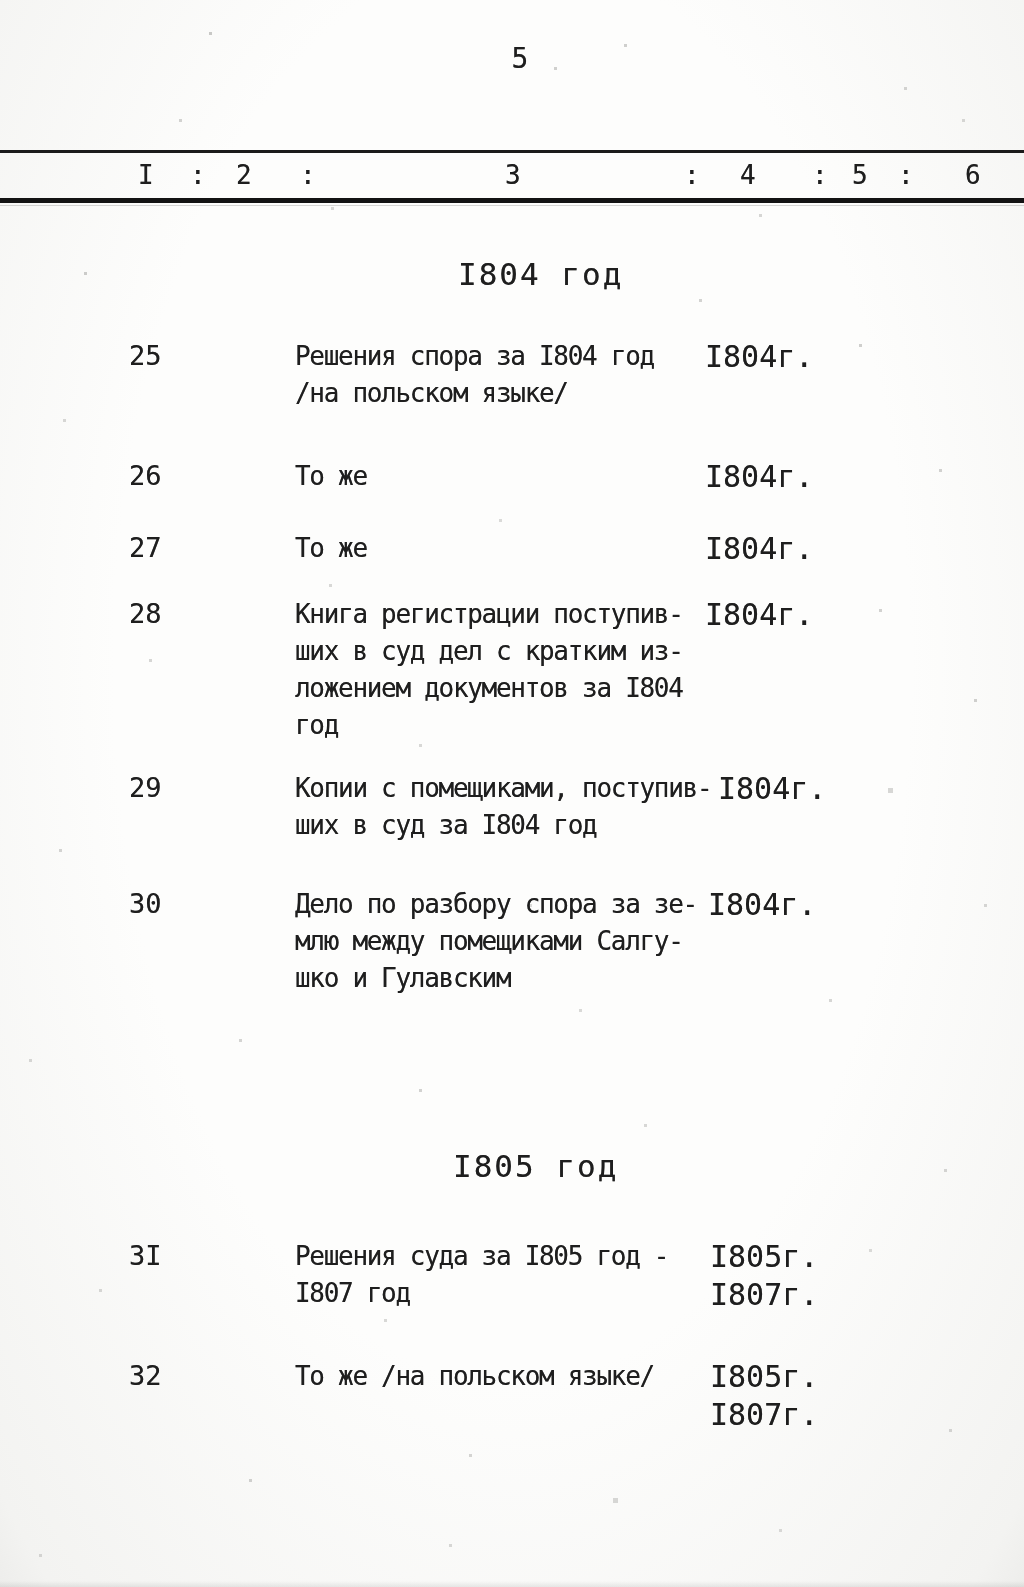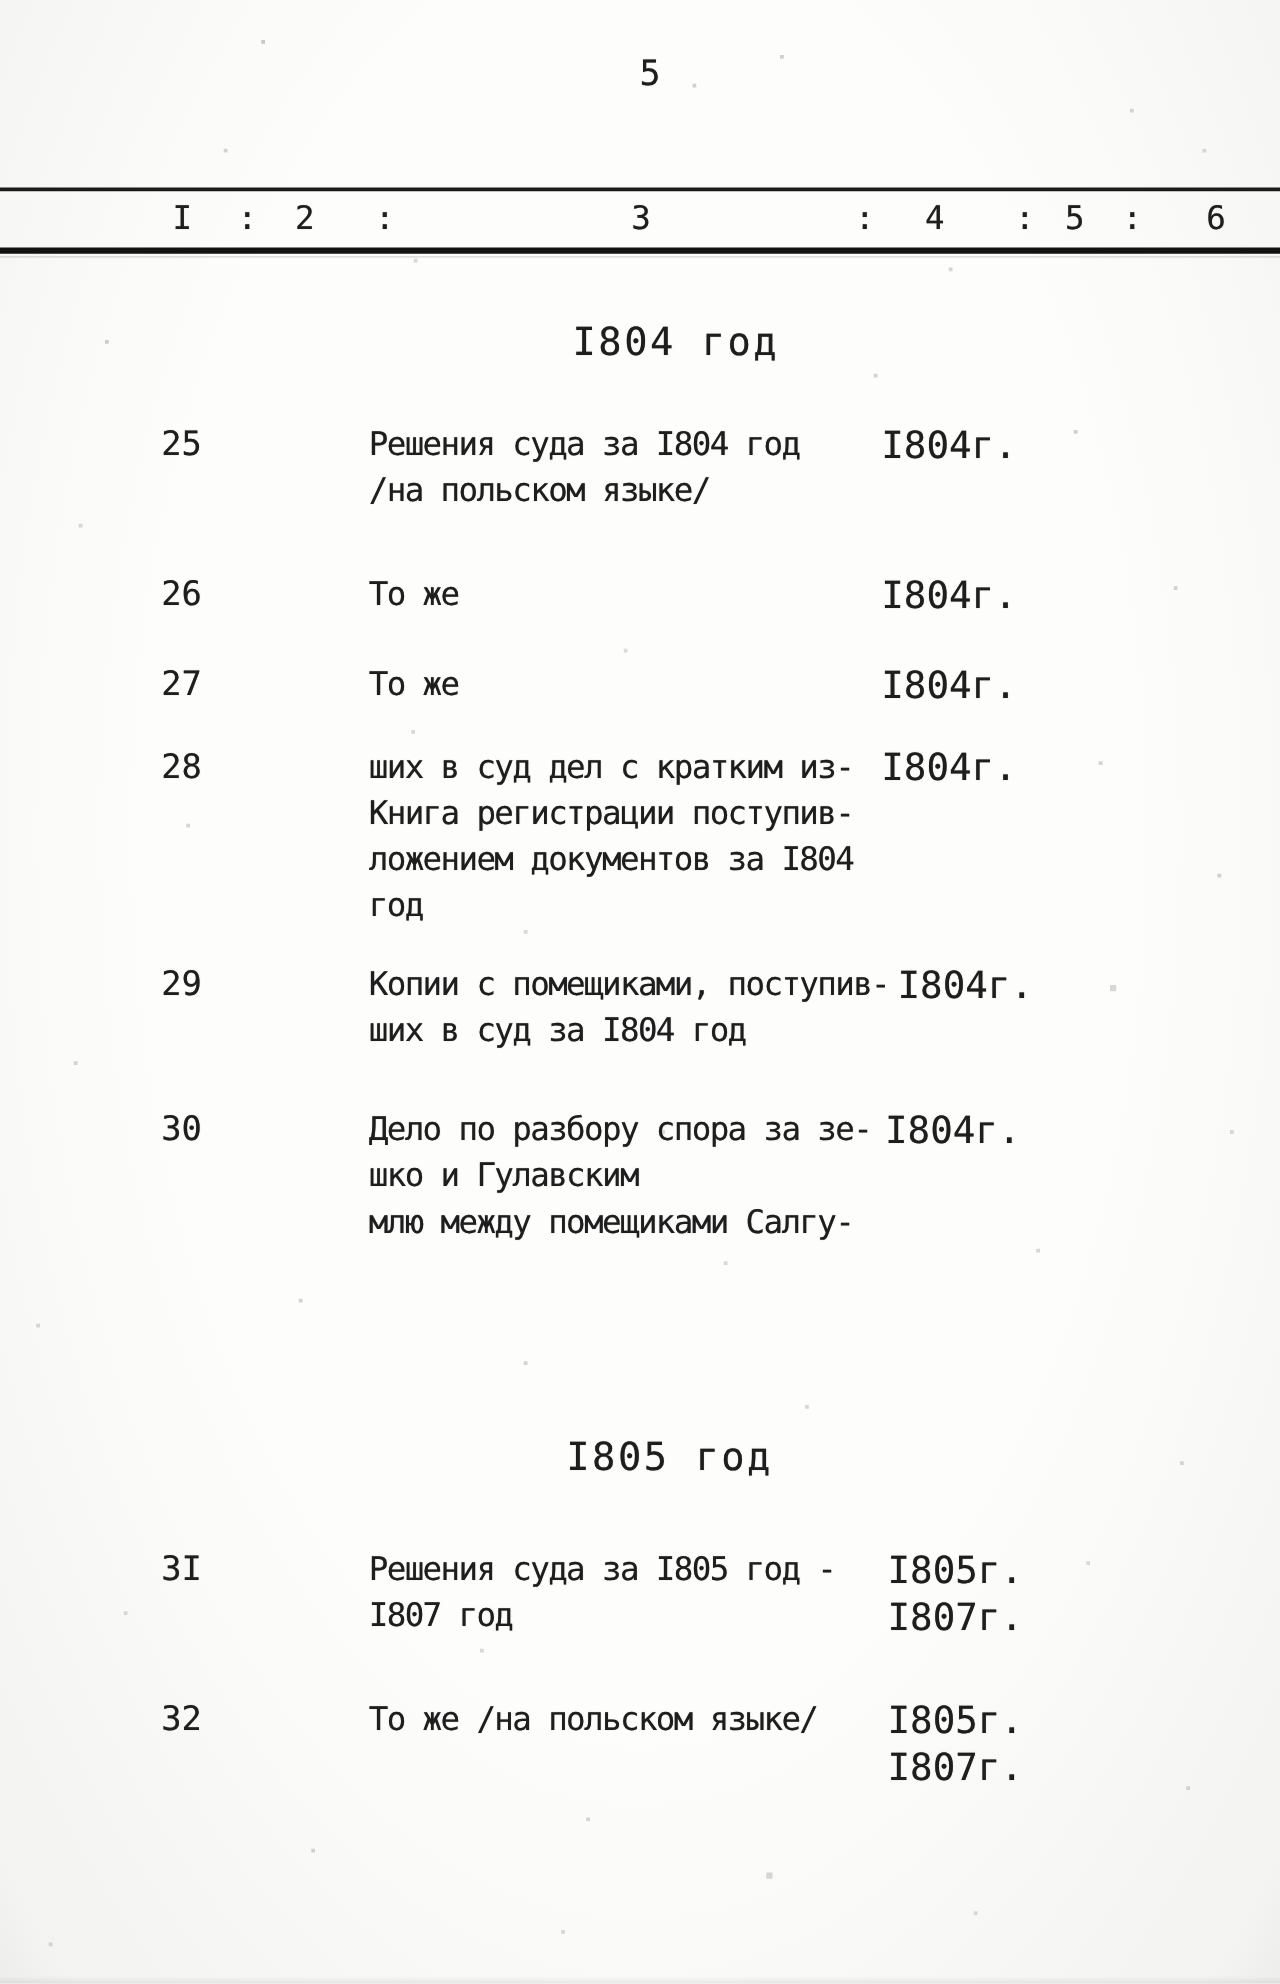--- a/index.html
+++ b/index.html
@@ -126,21 +126,21 @@
     <span class="hcell" style="left:852px">5</span>
     <span class="hcell" style="left:898px">:</span>
     <span class="hcell" style="left:965px">6</span>
   </div>
 
   <div class="section-heading" style="top:256px; left:458px">I804 год</div>
 
   <div>
     <div class="entry-num" style="top:340px">25</div>
     <div class="entry-desc" style="top:338px">
-      <div class="line">Решения суда за I804 год</div>
+      <div class="line">Решения спора за I804 год</div>
       <div class="line">/на польском языке/</div>
     </div>
     <div class="entry-years" style="top:338px; left:705px">
       <div class="line">I804г.</div>
     </div>
   </div>
 
   <div>
     <div class="entry-num" style="top:460px">26</div>
     <div class="entry-desc" style="top:458px">
@@ -157,22 +157,22 @@
       <div class="line">То же</div>
     </div>
     <div class="entry-years" style="top:530px; left:705px">
       <div class="line">I804г.</div>
     </div>
   </div>
 
   <div>
     <div class="entry-num" style="top:598px">28</div>
     <div class="entry-desc" style="top:596px">
+      <div class="line">Книга регистрации поступив-</div>
       <div class="line">ших в суд дел с кратким из-</div>
-      <div class="line">Книга регистрации поступив-</div>
       <div class="line">ложением документов за I804</div>
       <div class="line">год</div>
     </div>
     <div class="entry-years" style="top:596px; left:705px">
       <div class="line">I804г.</div>
     </div>
   </div>
 
   <div>
     <div class="entry-num" style="top:772px">29</div>
@@ -182,22 +182,22 @@
     </div>
     <div class="entry-years" style="top:770px; left:718px">
       <div class="line">I804г.</div>
     </div>
   </div>
 
   <div>
     <div class="entry-num" style="top:888px">30</div>
     <div class="entry-desc" style="top:886px">
       <div class="line">Дело по разбору спора за зе-</div>
+      <div class="line">млю между помещиками Салгу-</div>
       <div class="line">шко и Гулавским</div>
-      <div class="line">млю между помещиками Салгу-</div>
     </div>
     <div class="entry-years" style="top:886px; left:708px">
       <div class="line">I804г.</div>
     </div>
   </div>
 
   <div class="section-heading" style="top:1148px; left:453px">I805 год</div>
 
   <div>
     <div class="entry-num" style="top:1240px">3I</div>

